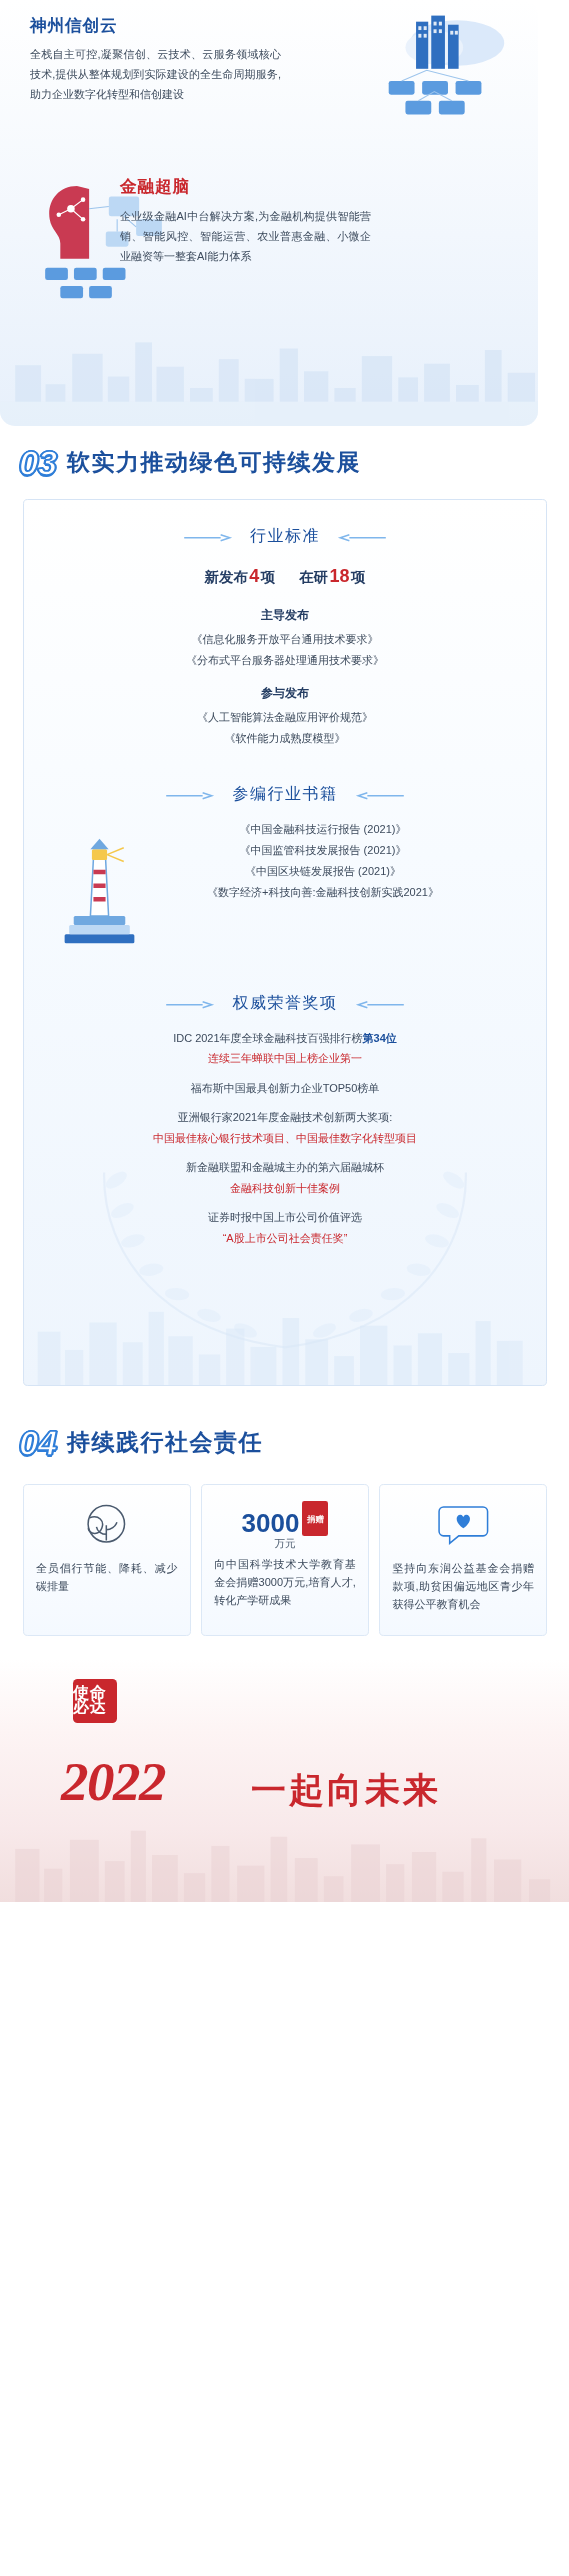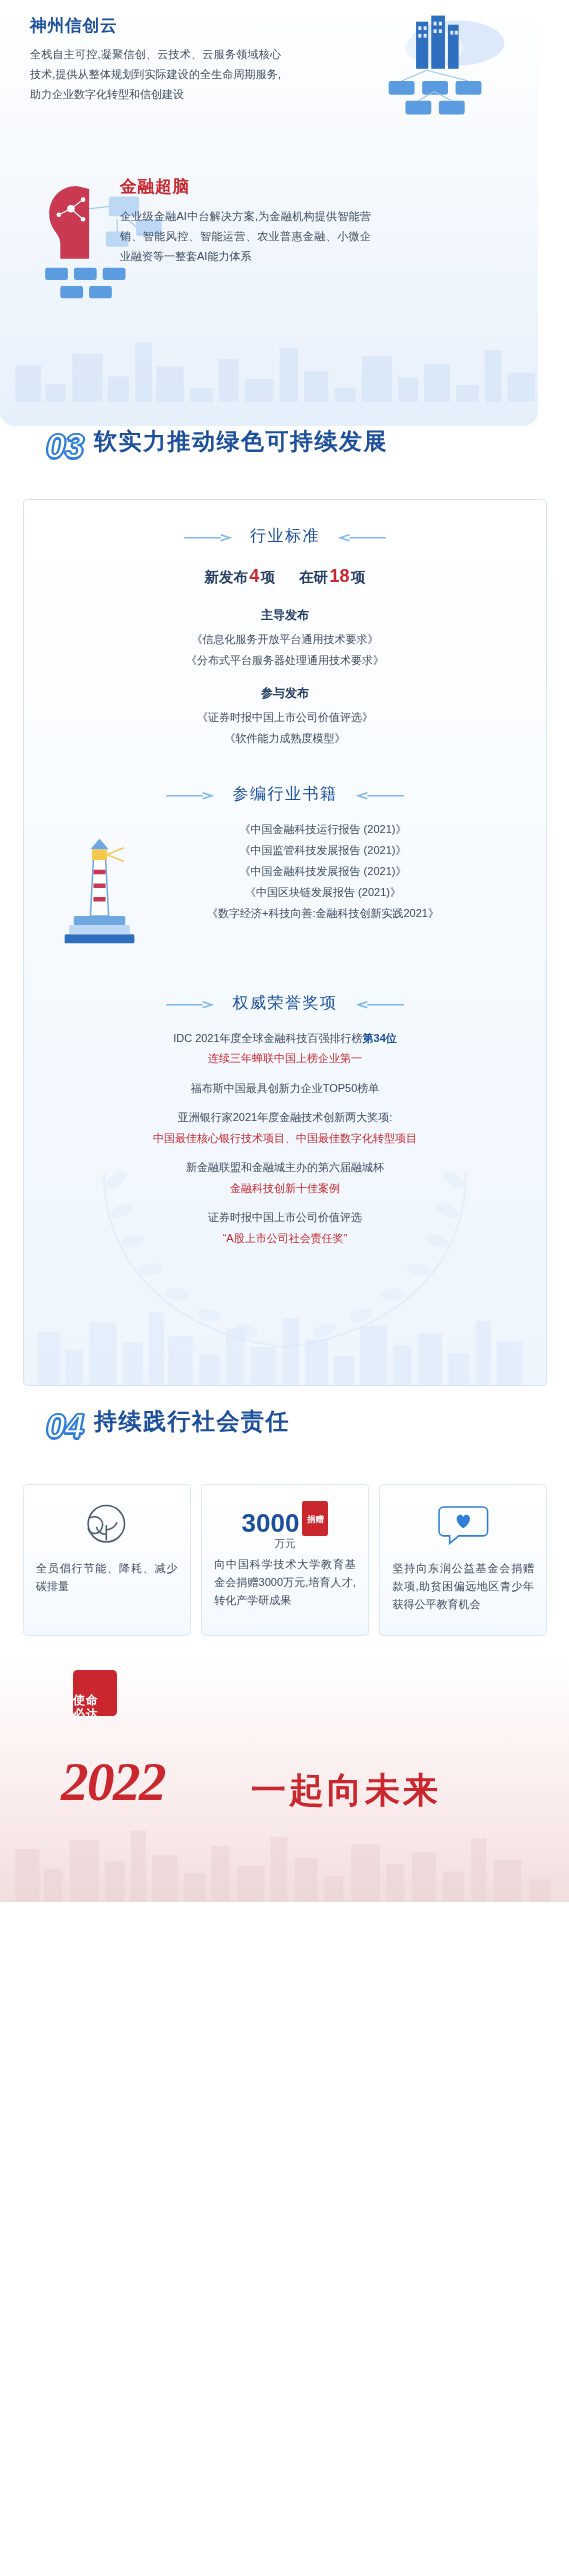--- a/index.html
+++ b/index.html
@@ -56,21 +56,22 @@
   .prod1-art { right: 20px; top: 7.6px; }
   .prod2 { left: 120px; top: 175px; }
   .prod2-art { left: 30px; top: 166px; width: 144px; height: 137px; }
 
   
   .sec-head {
     position: relative;
     width: 570px;
     height: 73px;
     display: flex;
-    padding-left: 46px;
+    align-items: center;
+    padding-left: 19px;
     gap: 10.6px;
   }
   .sec-num {
     font-size: 35px;
     font-weight: bold;
     font-style: italic;
     color: #ffffff;
     -webkit-text-stroke: 1.5px #2f7ed8;
     text-shadow:
        1.5px 0 #2f7ed8, -1.5px 0 #2f7ed8, 0 1.5px #2f7ed8, 0 -1.5px #2f7ed8;
@@ -216,29 +217,29 @@
     height: 243px;
     margin-top: 23px;
     background: linear-gradient(180deg,#ffffff 0%, #fdf4f4 30%, #f8e9ea 70%, #f1dede 100%);
     overflow: hidden;
   }
   .footer-sky {
     position: absolute; left: 0; bottom: 0; width: 570px; height: 91px; opacity: .45;
   }
   .footer-seal {
     position: absolute;
-    left: 73px; top: 11px;
+    left: 73px; top: 20px;
     width: 44px; height: 44px;
     border-radius: 4.6px;
     background: #c9272d;
     color: #fff;
-    font-size: 12px;
+    font-size: 16px;
     font-weight: bold;
     line-height: 14.4px;
-    padding: 23px 0;
+    padding: 7px 0;
     letter-spacing: 0.8px;
   }
   .footer-title {
     position: absolute;
     left: 129px; top: 33px;
     font-size: 22px;
     font-weight: bold;
     color: #c9272d;
     letter-spacing: 2.3px;
   }
@@ -436,21 +437,21 @@
       <span>新发布</span><span class="num-red">4</span><span>项</span>
       &nbsp;&nbsp;&nbsp;&nbsp;
       <span>在研</span><span class="num-red">18</span><span>项</span>
     </div>
     <div style="height:10.6px"></div>
     <span class="lbl-strong">主导发布</span>
     <div>《信息化服务开放平台通用技术要求》</div>
     <div>《分布式平台服务器处理通用技术要求》</div>
     <div style="height:9px"></div>
     <span class="lbl-strong">参与发布</span>
-    <div>《证券时报中国上市公司价值评选》</div>
+    <div>《人工智能算法金融应用评价规范》</div>
     <div>《软件能力成熟度模型》</div>
   </div>
 
   <div class="sub-head" style="margin-top:35px">
     <svg class="deco" viewBox="0 0 64 10">
         <path d="M0 5 L48 5 M48 1 L60 5 L48 9" stroke="#7fb6ec" stroke-width="2" fill="none"></path>
       </svg>
     <span class="txt">参编行业书籍</span>
     <svg class="deco" viewBox="0 0 64 10">
         <path d="M64 5 L16 5 M16 1 L4 5 L16 9" stroke="#7fb6ec" stroke-width="2" fill="none"></path>
@@ -465,21 +466,20 @@
       <path d="M48 128 L52 52 L68 52 L72 128 Z" fill="#ffffff" stroke="#6fa8e0" stroke-width="2"></path>
       <path d="M52 70 L68 70 M52 88 L68 88 M52 106 L68 106" stroke="#c93a52" stroke-width="6"></path>
       <rect x="50" y="40" width="20" height="14" rx="2" fill="#f5c84c"></rect>
       <path d="M48 40 L72 40 L60 26 Z" fill="#6fa8e0"></path>
       <path d="M70 47 L92 38 M70 47 L92 56" stroke="#f5c84c" stroke-width="2" fill="none"></path>
     </svg>
 
     <div class="center-txt" style="padding-left:76px">
       <div>《中国金融科技运行报告 (2021)》</div>
       <div>《中国监管科技发展报告 (2021)》</div>
-      <div>《中国金融科技发展报告 (2021)》</div>
       <div>《中国区块链发展报告 (2021)》</div>
       <div>《数字经济+科技向善:金融科技创新实践2021》</div>
     </div>
   </div>
 
   <div class="sub-head" style="margin-top:30px">
     <svg class="deco" viewBox="0 0 64 10">
         <path d="M0 5 L48 5 M48 1 L60 5 L48 9" stroke="#7fb6ec" stroke-width="2" fill="none"></path>
       </svg>
     <span class="txt">权威荣誉奖项</span>

